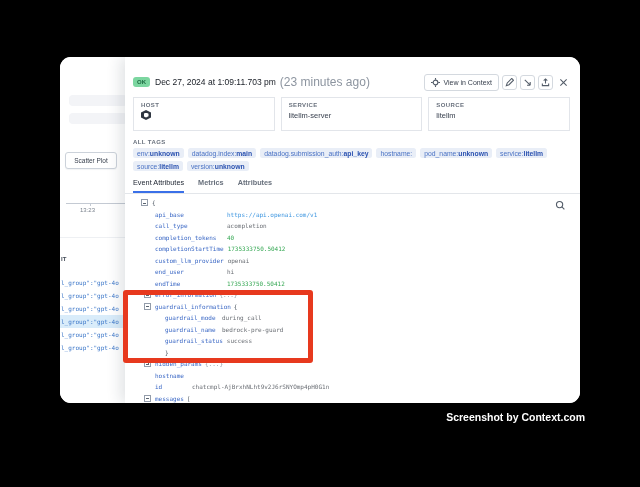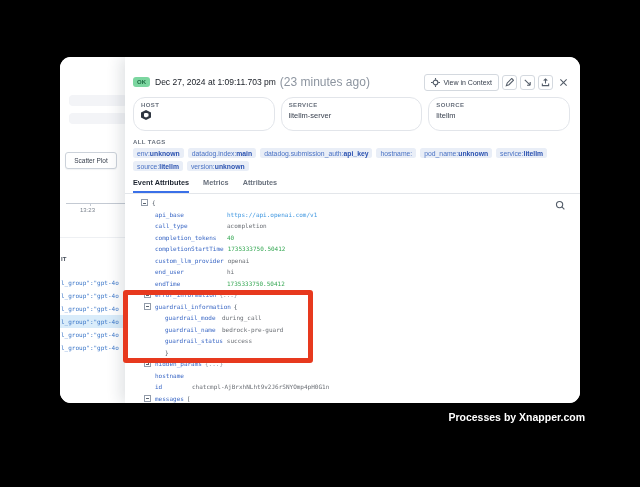--- a/index.html
+++ b/index.html
@@ -37,37 +37,37 @@
   .hdr-rel { font-size:12px; color:#8d95a0; margin-left:4px; }
   .hdr-actions { position:absolute; right:0; top:0; display:flex; align-items:center; gap:3px; height:18px; }
   .btn { display:flex; align-items:center; gap:3px; border:1px solid #d4d9df; border-radius:3px;
          background:#fff; height:17px; padding:0 6px; font-size:7px; color:#39414e; cursor:pointer; }
   .icon-btn { width:15px; height:15px; border:1px solid #d4d9df; border-radius:3px; background:#fff;
               display:flex; align-items:center; justify-content:center; cursor:pointer; }
   .icon-plain { width:14px; height:14px; display:flex; align-items:center; justify-content:center; cursor:pointer; }
   .ic { stroke:#545d69; fill:none; stroke-width:1.2; }
 
   .cards { display:flex; gap:6px; height:34px; margin-bottom:8px; }
-  .card { flex:1; border:1px solid #e2e5ea; border-radius:12px; padding:4px 7px; }
+  .card { flex:1; border:1px solid #e2e5ea; border-radius:0; padding:4px 7px; }
   .card-label { font-size:6px; font-weight:bold; letter-spacing:.4px; color:#69717d; }
   .card-value { font-size:7.5px; color:#3a4250; margin-top:3px; }
   .hex { position:relative; width:10px; height:10px; margin-top:2px;
          clip-path:polygon(50% 0,100% 25%,100% 75%,50% 100%,0 75%,0 25%); background:#2e3540; }
   .hex::after { content:""; position:absolute; left:2.5px; top:2.5px; width:5px; height:5px;
                 clip-path:polygon(50% 0,100% 25%,100% 75%,50% 100%,0 75%,0 25%); background:#fff; }
 
   .tags-label { font-size:6px; font-weight:bold; letter-spacing:.4px; color:#69717d; margin-bottom:3px; }
   .tags { display:flex; flex-wrap:wrap; gap:3px 4px; width:440px; margin-bottom:7px; }
   .tag { background:#e9eef7; border-radius:2.5px; padding:1.5px 4px; font-size:6.8px; cursor:pointer; white-space:nowrap; }
   .tag .tk { color:#4a72c4; }
   .tag .tv { color:#2b52b0; font-weight:bold; }
 
   .tabs { display:flex; gap:14px; border-bottom:1px solid #e3e6ea; height:16px; margin:0 -10px 0 -8px; padding-left:8px; }
   .tab { font-size:7.3px; color:#68707c; cursor:pointer; position:relative; display:flex; align-items:flex-start;font-weight:bold; }
-  .tab.active { color:#1d2430; font-weight:bold; }
+  .tab.active { color:#1d2430; font-weight:normal; }
   .tab.active::after { content:""; position:absolute; left:0; right:0; bottom:0; height:2px; background:#3a70e8; }
 
   .json { position:relative; margin-top:3px; font-family:"DejaVu Sans Mono", monospace; font-size:6px; color:#4a5560; }
   .search-ic { position:absolute; right:4px; top:3px; cursor:pointer; }
   .jrow { height:11.5px; display:flex; align-items:center; white-space:nowrap; }
   .ind0 { padding-left:8px; } .ind1 { padding-left:22px; } .ind1t { padding-left:11px; } .ind2 { padding-left:32px; }
   .jkey { color:#3b68c5; margin-right:4px; }
   .kw-a { min-width:68px; } .kw-b { min-width:53px; } .kw-c { min-width:33px; }
   .jkey-exp { color:#3b68c5; margin-right:3px; }
   .jval-str { color:#6b6f75; } .jval-num { color:#36a854; } .jval-link { color:#3f97e0; cursor:pointer; }
@@ -258,13 +258,13 @@
         <span class="tw"></span>
         <span class="jkey-exp">messages</span>
         <span class="br">[</span>
       </div>
     </div>
   </div>
 
   <div class="red-box"></div>
 </div>
 
-<div class="watermark">Processes by Xnapper.com</div>
+<div class="watermark">Screenshot by Context.com</div>
 
 </body></html>

